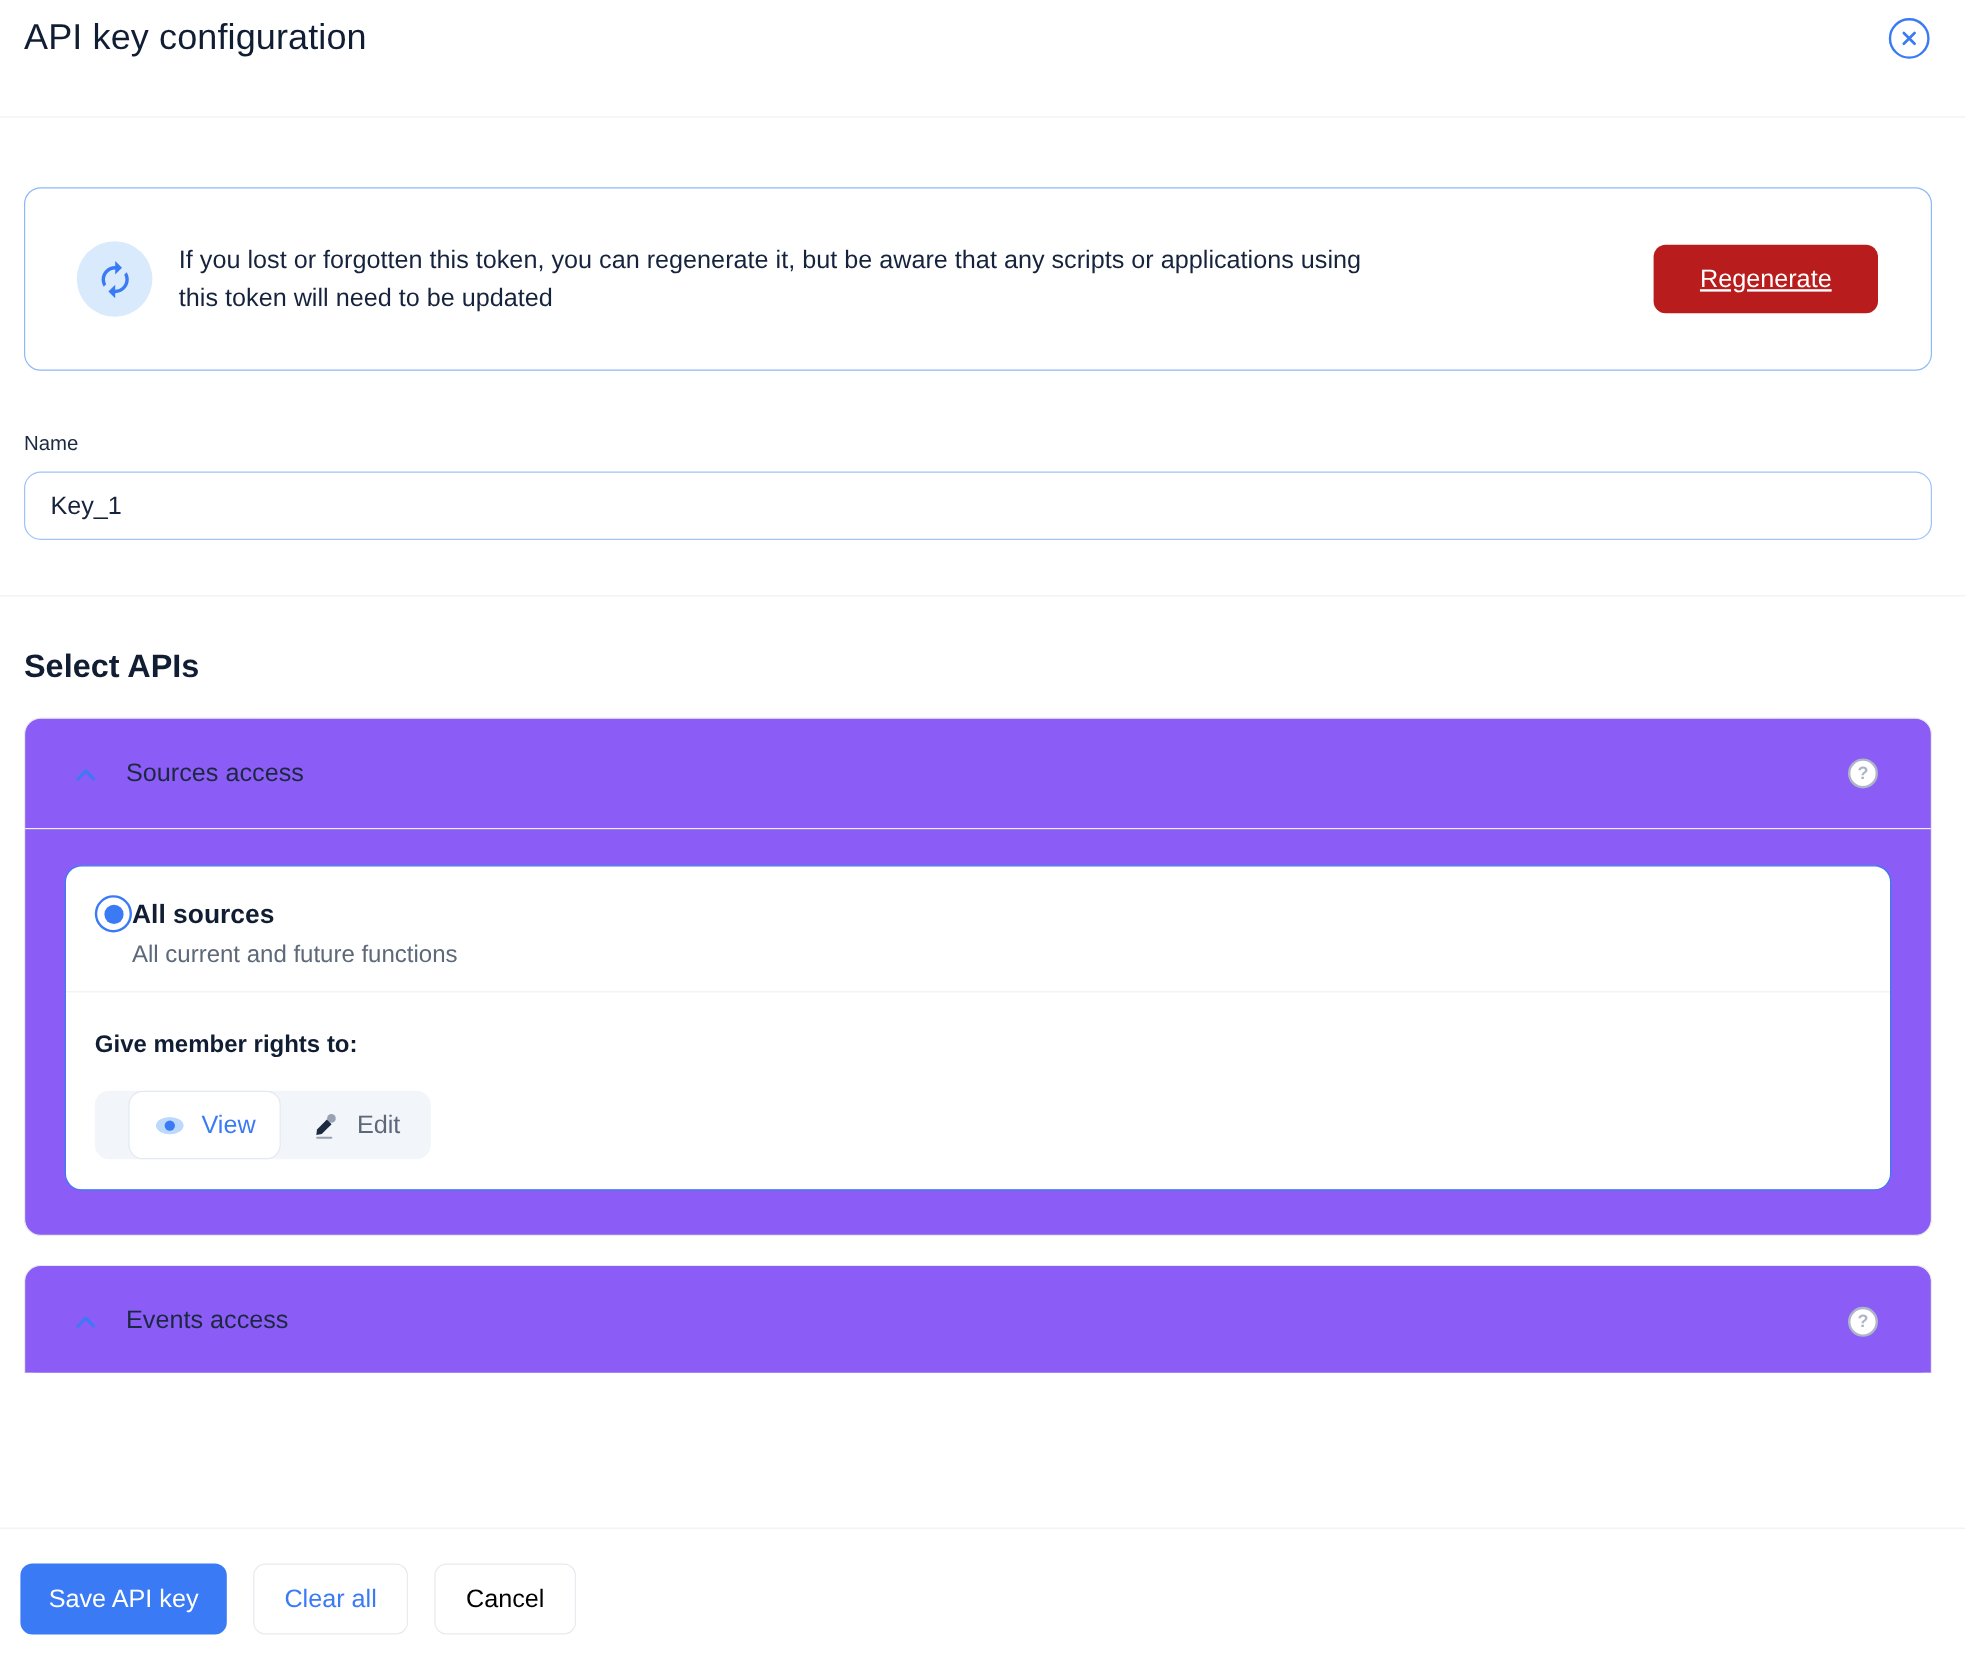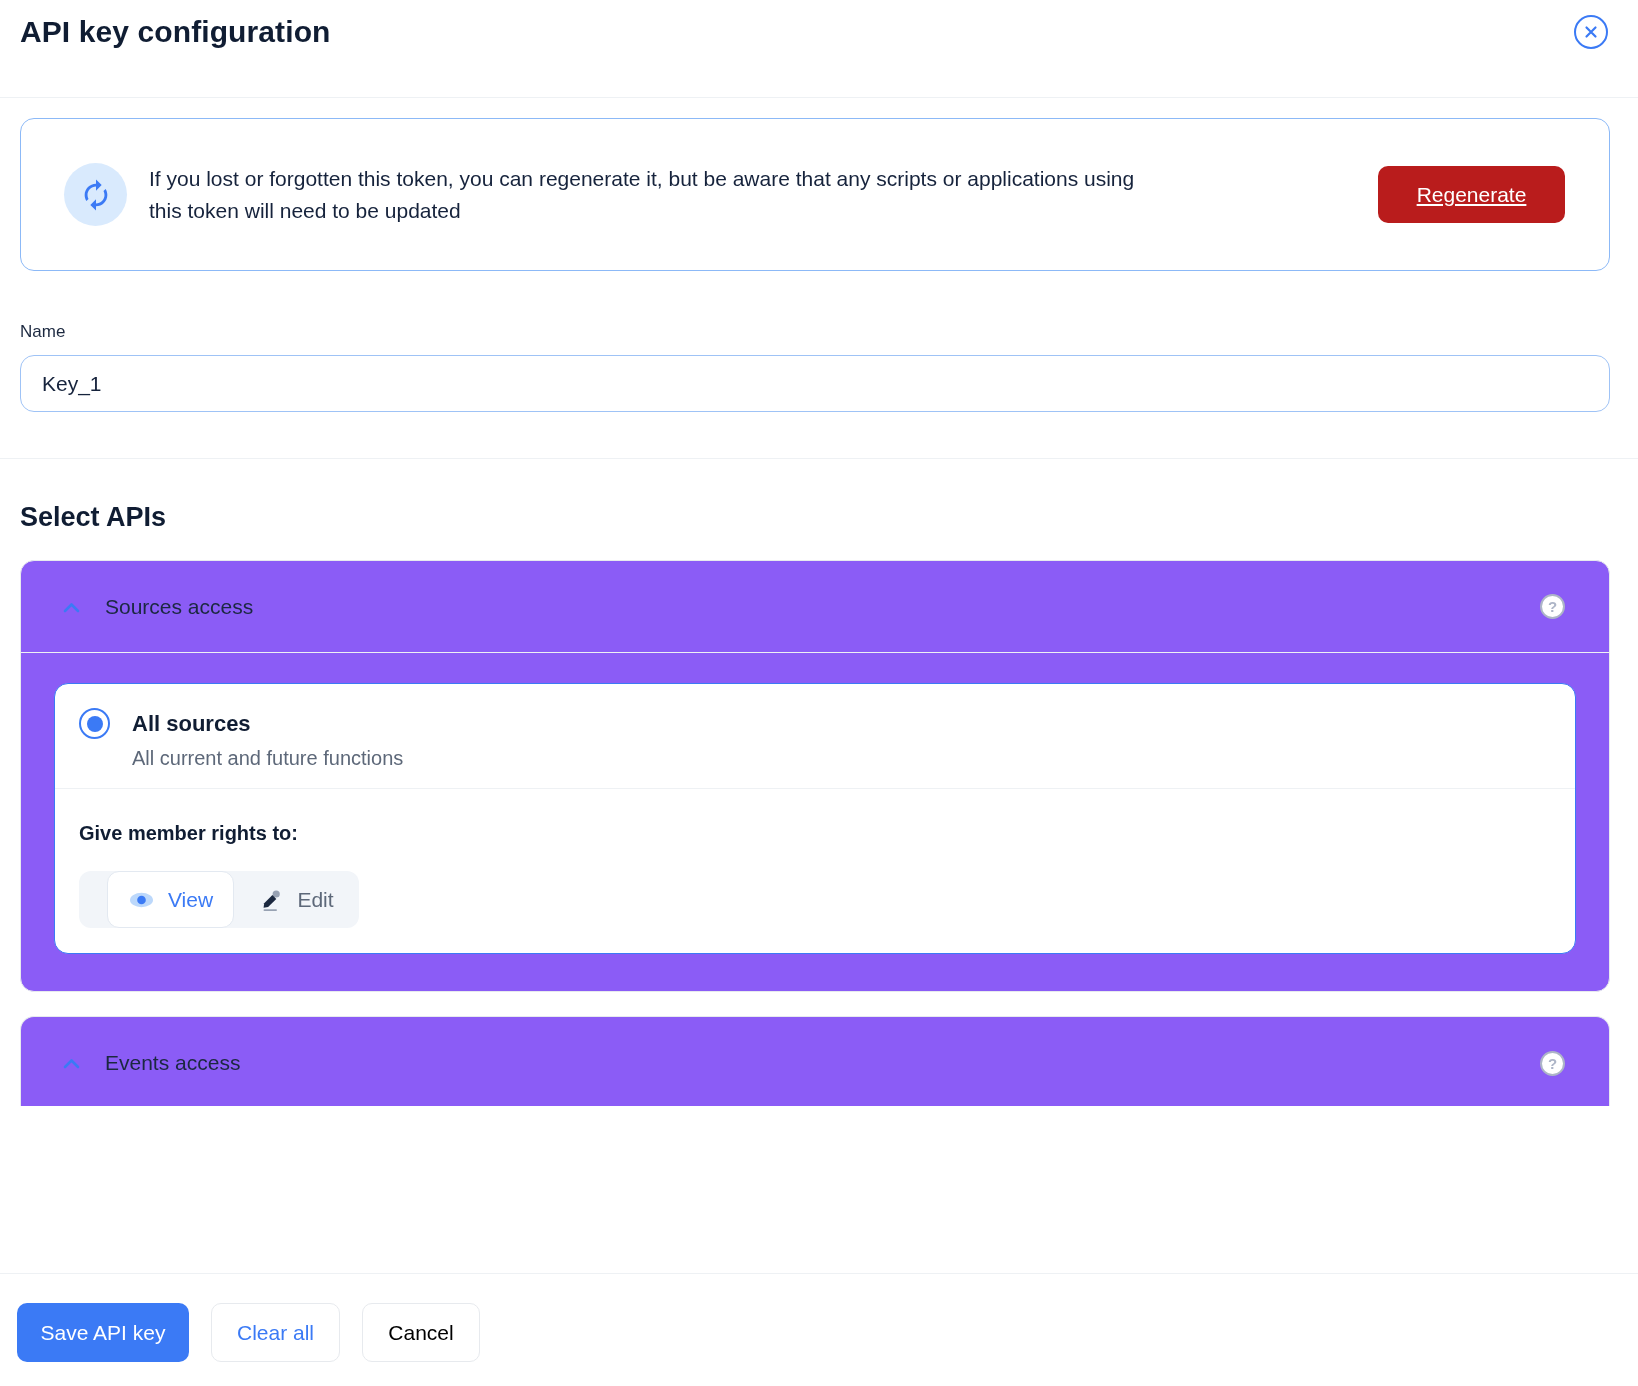--- a/index.html
+++ b/index.html
@@ -8,31 +8,31 @@
     width: 1638px; height: 1386px;
     position: relative; overflow: hidden;
     font-family: "Liberation Sans", sans-serif;
     color: #16233c;
   }
   
   .dialog-header {
     height: 98px; border-bottom: 1px solid #eef1f4;
     display: flex; align-items: flex-start; padding: 15px 30px 0 20px;
   }
-  .page-title { font-size: 30px; font-weight: 700; color: #101d33; letter-spacing: .1px; }
+  .page-title { font-size: 30px; font-weight: 400; color: #101d33; letter-spacing: .1px; }
   .close-btn {
     margin-left: auto; width: 34px; height: 34px; border-radius: 50%;
     border: 2px solid #3b7af5; background: #fff; cursor: pointer;
     display: flex; align-items: center; justify-content: center;
   }
   
   .content { padding: 0 28px 0 20px; }
   
   .banner {
-    margin-top: 20px; height: 153px;
+    margin-top: 58px; height: 153px;
     border: 1px solid #8cb9f7; border-radius: 14px;
     display: flex; align-items: center; padding: 0 44px 0 43px;
   }
   .banner-icon-circle {
     width: 63px; height: 63px; border-radius: 50%; background: #d9eafd;
     display: flex; align-items: center; justify-content: center; flex-shrink: 0;
   }
   .banner-message {
     margin-left: 22px; width: 1000px;
     font-size: 21px; line-height: 32px; color: #16233c;
@@ -74,21 +74,21 @@
   
   .option-card { border: 1px solid #e7eaee; border-radius: 14px; background: #fff; }
   .option-card.selected { border: 1.5px solid #3b7af5; }
   .option-head { display: flex; align-items: flex-start; padding: 24px 24px 18px 24px; cursor: pointer; }
   .radio { width: 31px; height: 31px; border-radius: 50%; flex-shrink: 0; }
   .radio.checked {
     border: 2.5px solid #3b7af5; display: flex; align-items: center; justify-content: center;
   }
   .radio.checked .radio-dot { width: 16px; height: 16px; border-radius: 50%; background: #3b7af5; }
   .radio.unchecked { border: 2px solid #a9b2c6; }
-  .option-texts { margin-left: 22px; }
+  .option-texts { }
   .option-title { font-size: 22px; font-weight: 700; color: #101d33; padding-top: 3px; }
   .option-subtitle { font-size: 20px; color: #5d6879; margin-top: 10px; }
   .card-divider { height: 1px; background: #eef1f4; }
   
   .rights { padding: 33px 24px 25px 24px; }
   .rights-label { font-size: 20px; font-weight: 700; color: #101d33; }
   .segmented {
     margin-top: 26px; display: inline-flex; background: #f2f5f9; border-radius: 12px; height: 57px;
   }
   .seg {

